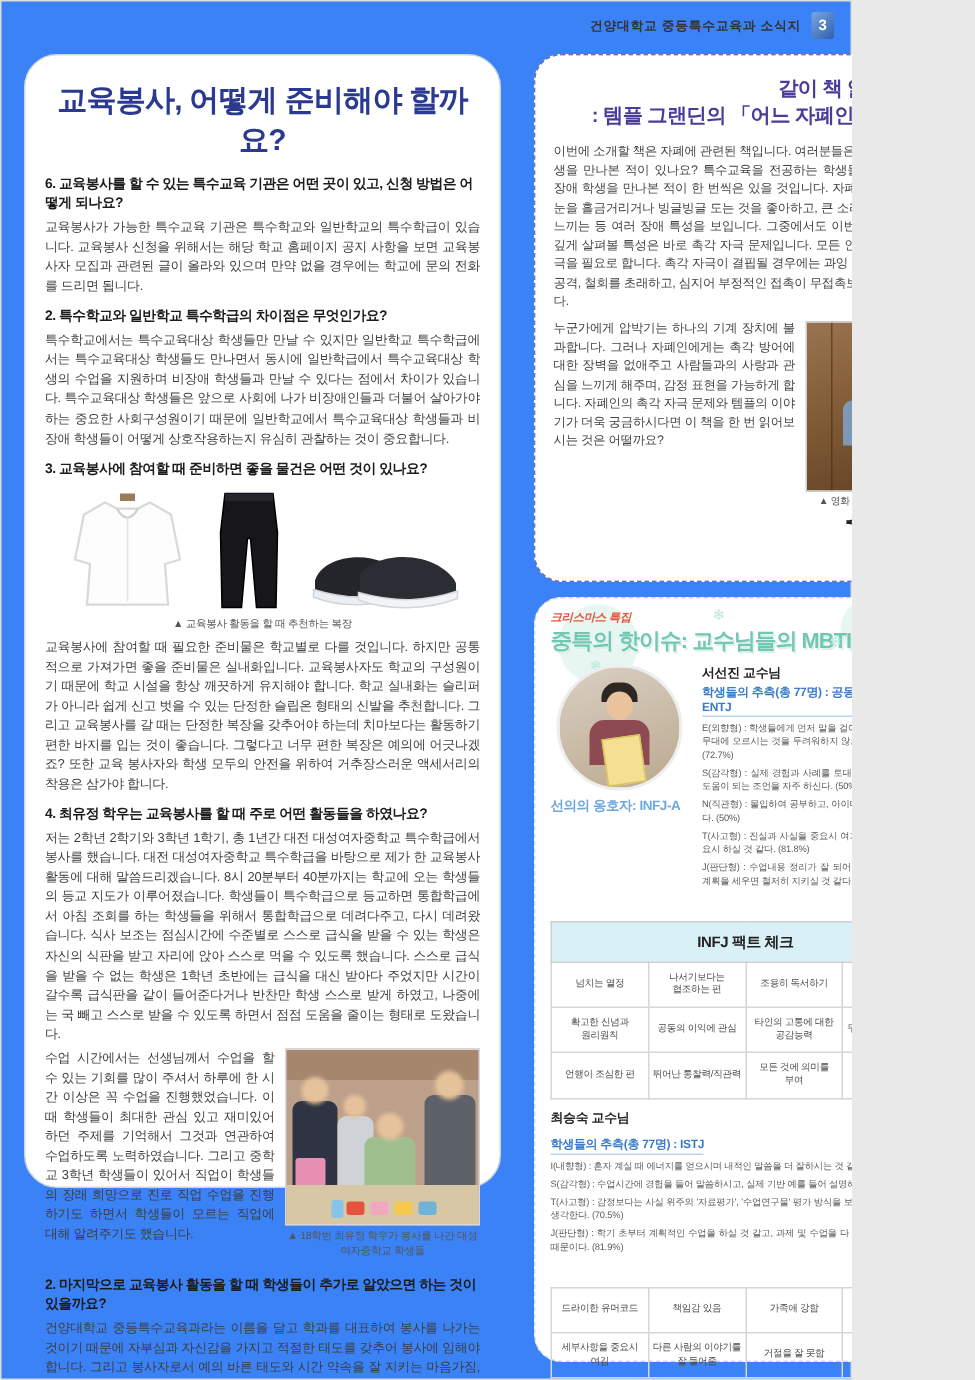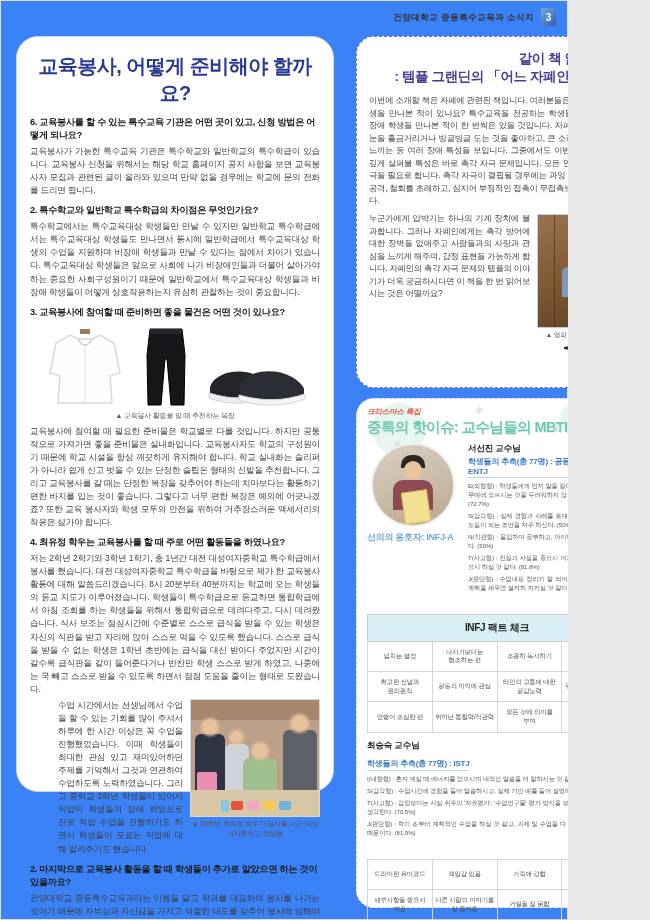--- a/index.html
+++ b/index.html
@@ -18,21 +18,21 @@
   #mbti-panel{left:356px;top:398px;width:282px;height:510px;border:1.6px dashed #d2d2d2;border-radius:18px;padding:8px 10px 6px;
               background:radial-gradient(circle at 15% 6%, #e7f6f0 0 26px, transparent 27px),
                          radial-gradient(circle at 80% 4%, #e7f6f0 0 20px, transparent 21px),#fff;}
   
   .l-title{text-align:center;font-size:20px;font-weight:800;color:#2b3a90;margin:2px 0 9px;letter-spacing:-.5px;}
   .qh{font-size:9.2px;font-weight:800;color:#1c1c1c;margin:7px 0 3px;letter-spacing:-.3px;}
   .body{font-size:8.6px;line-height:1.52;text-align:justify;word-break:break-all;color:#3d3d3d;letter-spacing:-.2px;}
   .clothes{display:flex;align-items:flex-end;justify-content:space-around;height:86px;margin:4px 6px 2px;}
   .cap{font-size:7px;color:#555;text-align:center;margin:2px 0 4px;letter-spacing:-.2px;}
   .q4row{display:flex;gap:7px;margin-top:3px;}
-  .q4row .body{flex:1 1 55%;margin-left:28px;}
+  .q4row .body{flex:1 1 55%;}
   .q4photo{flex:0 0 128px;}
   .photo-frame{width:128px;height:116px;position:relative;background:#bda089;overflow:hidden;border:1px solid #d8d8d8;}
   .sig{display:flex;justify-content:flex-end;align-items:center;gap:3px;font-size:9px;margin-top:8px;}
   .sig b{font-size:9.5px;color:#111;}
   .sig .pen{font-size:11px;color:#222;}
   .sig .role{color:#666;}
   
   .b-title{text-align:right;font-size:13.5px;font-weight:800;color:#4a3d98;line-height:1.35;margin:2px 0 8px;letter-spacing:-.4px;}
   .b-body{font-size:8.3px;line-height:1.5;text-align:justify;word-break:break-all;color:#424242;letter-spacing:-.2px;}
   .b-float{float:right;width:88px;margin:2px 0 2px 7px;}

